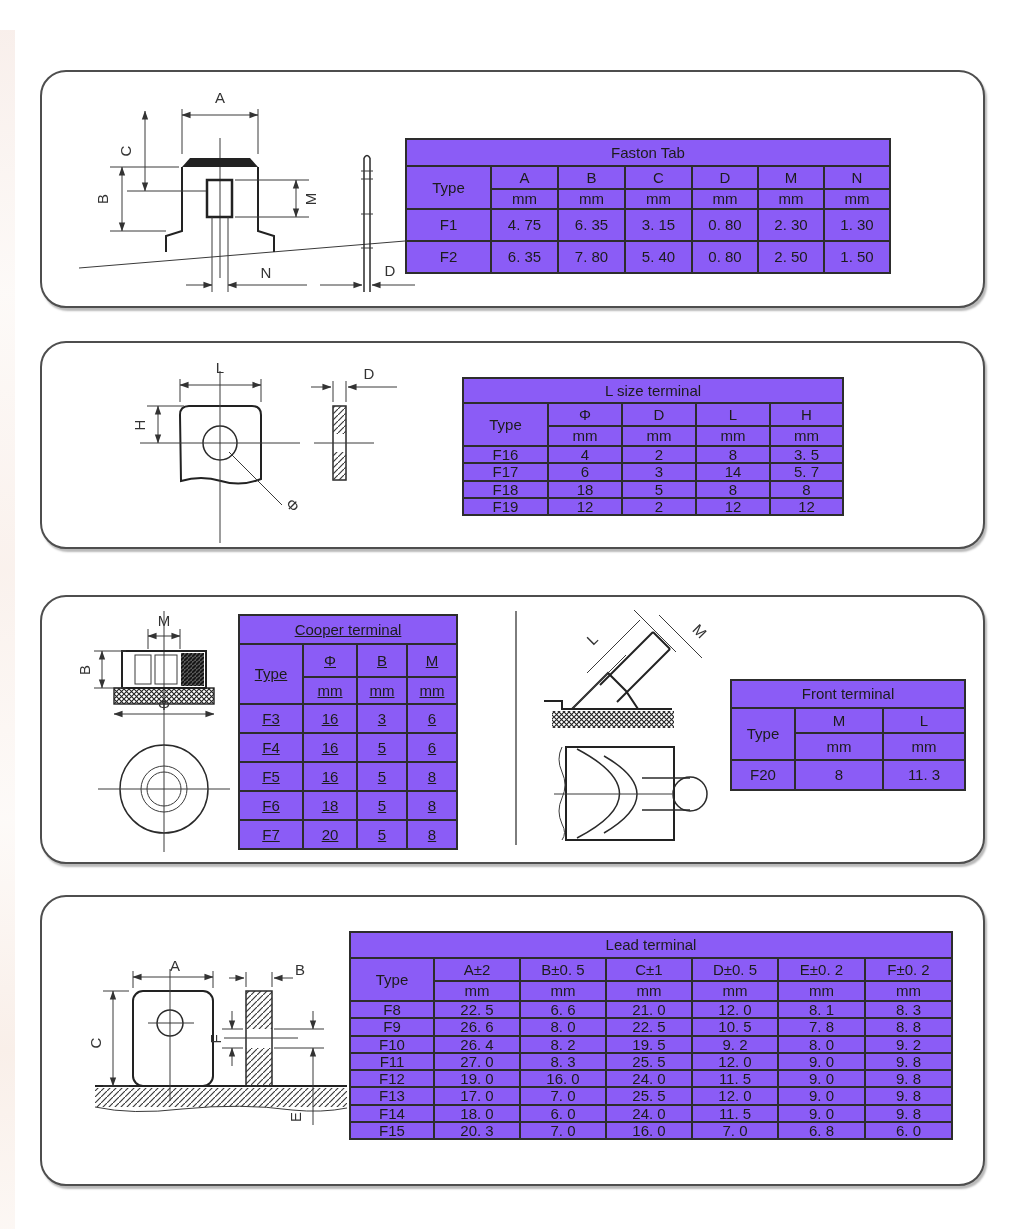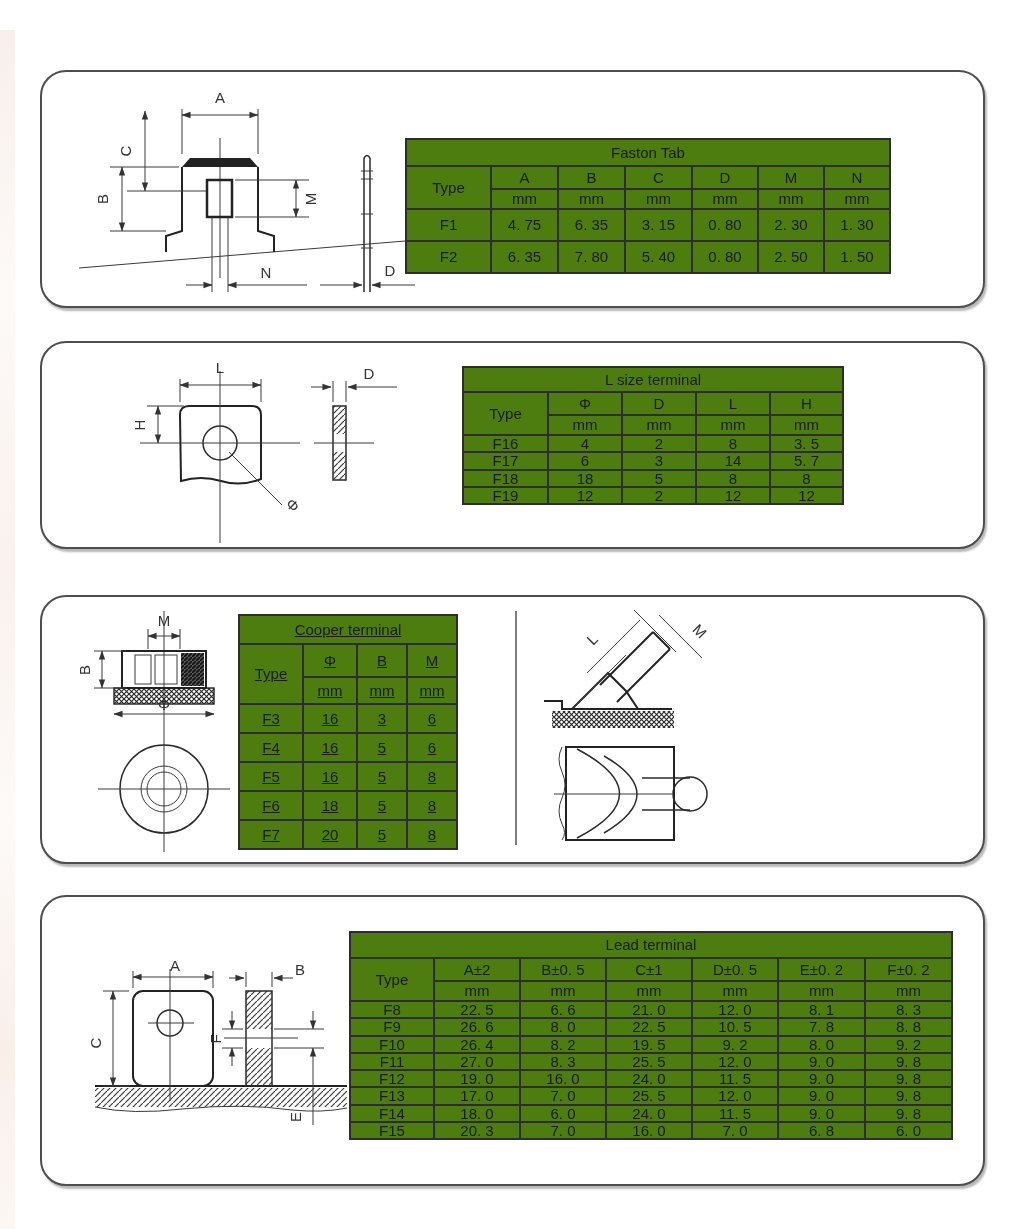--- a/index.html
+++ b/index.html
@@ -13,27 +13,27 @@
   .panel { position:absolute; left:40px; width:945px; background:#ffffff;
     border:2px solid #4e4e4e; border-radius:26px;
     box-shadow:2px 3px 2px rgba(0,0,0,.28); }
   .panel-1 { top:70px;  height:238px; }
   .panel-2 { top:341px; height:208px; }
   .panel-3 { top:595px; height:269px; }
   .panel-4 { top:895px; height:291px; }
 
   .divider { position:absolute; left:473px; top:14px; width:2px; height:234px; background:#7d7d7d; }
 
-  .spec-table { border-collapse:collapse; position:absolute; table-layout:fixed; color:#1c1c1c; background:#4d7c0f; }
+  .spec-table { border-collapse:collapse; position:absolute; table-layout:fixed; color:#1c1c1c; background:#8b5cf6; }
   .spec-table td { border:2px solid #2d2d2d; text-align:center; vertical-align:middle;
     font-weight:400; padding:0; font-size:15px; line-height:1.02; overflow:hidden; white-space:nowrap; }
   .title-cell { font-size:16px; }
 
   .t-faston { left:363px; top:66px; }
-  .t-lsize  { left:420px; top:23px; }
+  .t-lsize  { left:420px; top:34px; }
   .t-cooper { left:196px; top:17px;text-decoration:underline; }
   .t-front  { left:688px; top:82px; }
   .t-lead   { left:307px; top:14px;margin-top:20px; }
 
   tr.r20{height:20px} tr.r21{height:15px} tr.r22{height:32px} tr.r23{height:23px}
   tr.r25{height:25px} tr.r26{height:26px} tr.r27{height:27px} tr.r28{height:28px}
   tr.r29{height:29px} tr.r30{height:30px} tr.r33{height:33px}
 
   .drawing { position:absolute; }
   svg text { font-family:"Liberation Sans", sans-serif; font-size:15px; fill:#333; }
@@ -349,20 +349,48 @@
     <path d="M42,140 H150 V233 H42 Z" class="bold"></path>
     <path d="M38,140 Q32,152 38,165 Q44,178 38,191 Q32,204 38,217 Q43,226 38,233" class="thin"></path>
     <path d="M53,142 Q138,187 53,231" class="med"></path>
     <path d="M80,149 Q146,187 80,226" class="med"></path>
     <line x1="118" y1="171" x2="166" y2="171" class="med"></line>
     <line x1="118" y1="203" x2="166" y2="203" class="med"></line>
     <circle cx="166" cy="187" r="17" class="med" fill="#fff"></circle>
     <line x1="30" y1="187" x2="148" y2="187" class="thin"></line>
   </svg>
 
+  <table class="spec-table t-front">
+    <colgroup>
+        <col style="width:64px">
+        <col style="width:88px">
+        <col style="width:82px">
+      </colgroup>
+    <tbody>
+        <tr class="r28">
+          <td colspan="3" class="title-cell">Front terminal</td>
+        </tr>
+    <tr class="r25">
+      <td rowspan="2">Type</td>
+      <td>M</td>
+      <td>L</td>
+    </tr>
+    <tr class="r27">
+      <td>mm</td>
+      <td>mm</td>
+    </tr>
+    </tbody>
+      <tbody>
+        <tr class="r30">
+          <td>F20</td>
+          <td>8</td>
+          <td>11. 3</td>
+        </tr>
+      </tbody>
+  </table>
 </div>
 
 <div class="panel panel-4">
 
   <svg class="drawing" style="left:35px;top:62px" width="290" height="210" viewBox="0 0 290 210">
     <rect x="18" y="129" width="252" height="19" fill="url(#hatch)" stroke="none"></rect>
     <line x1="18" y1="127" x2="270" y2="127" class="bold"></line>
     <path d="M18,148 Q55,156 105,150 Q165,144 215,151 Q245,154 270,149" class="thin"></path>
     <rect x="56" y="32" width="80" height="95" rx="10" class="bold" fill="#fff"></rect>
     <circle cx="93" cy="64" r="13" class="med"></circle>

